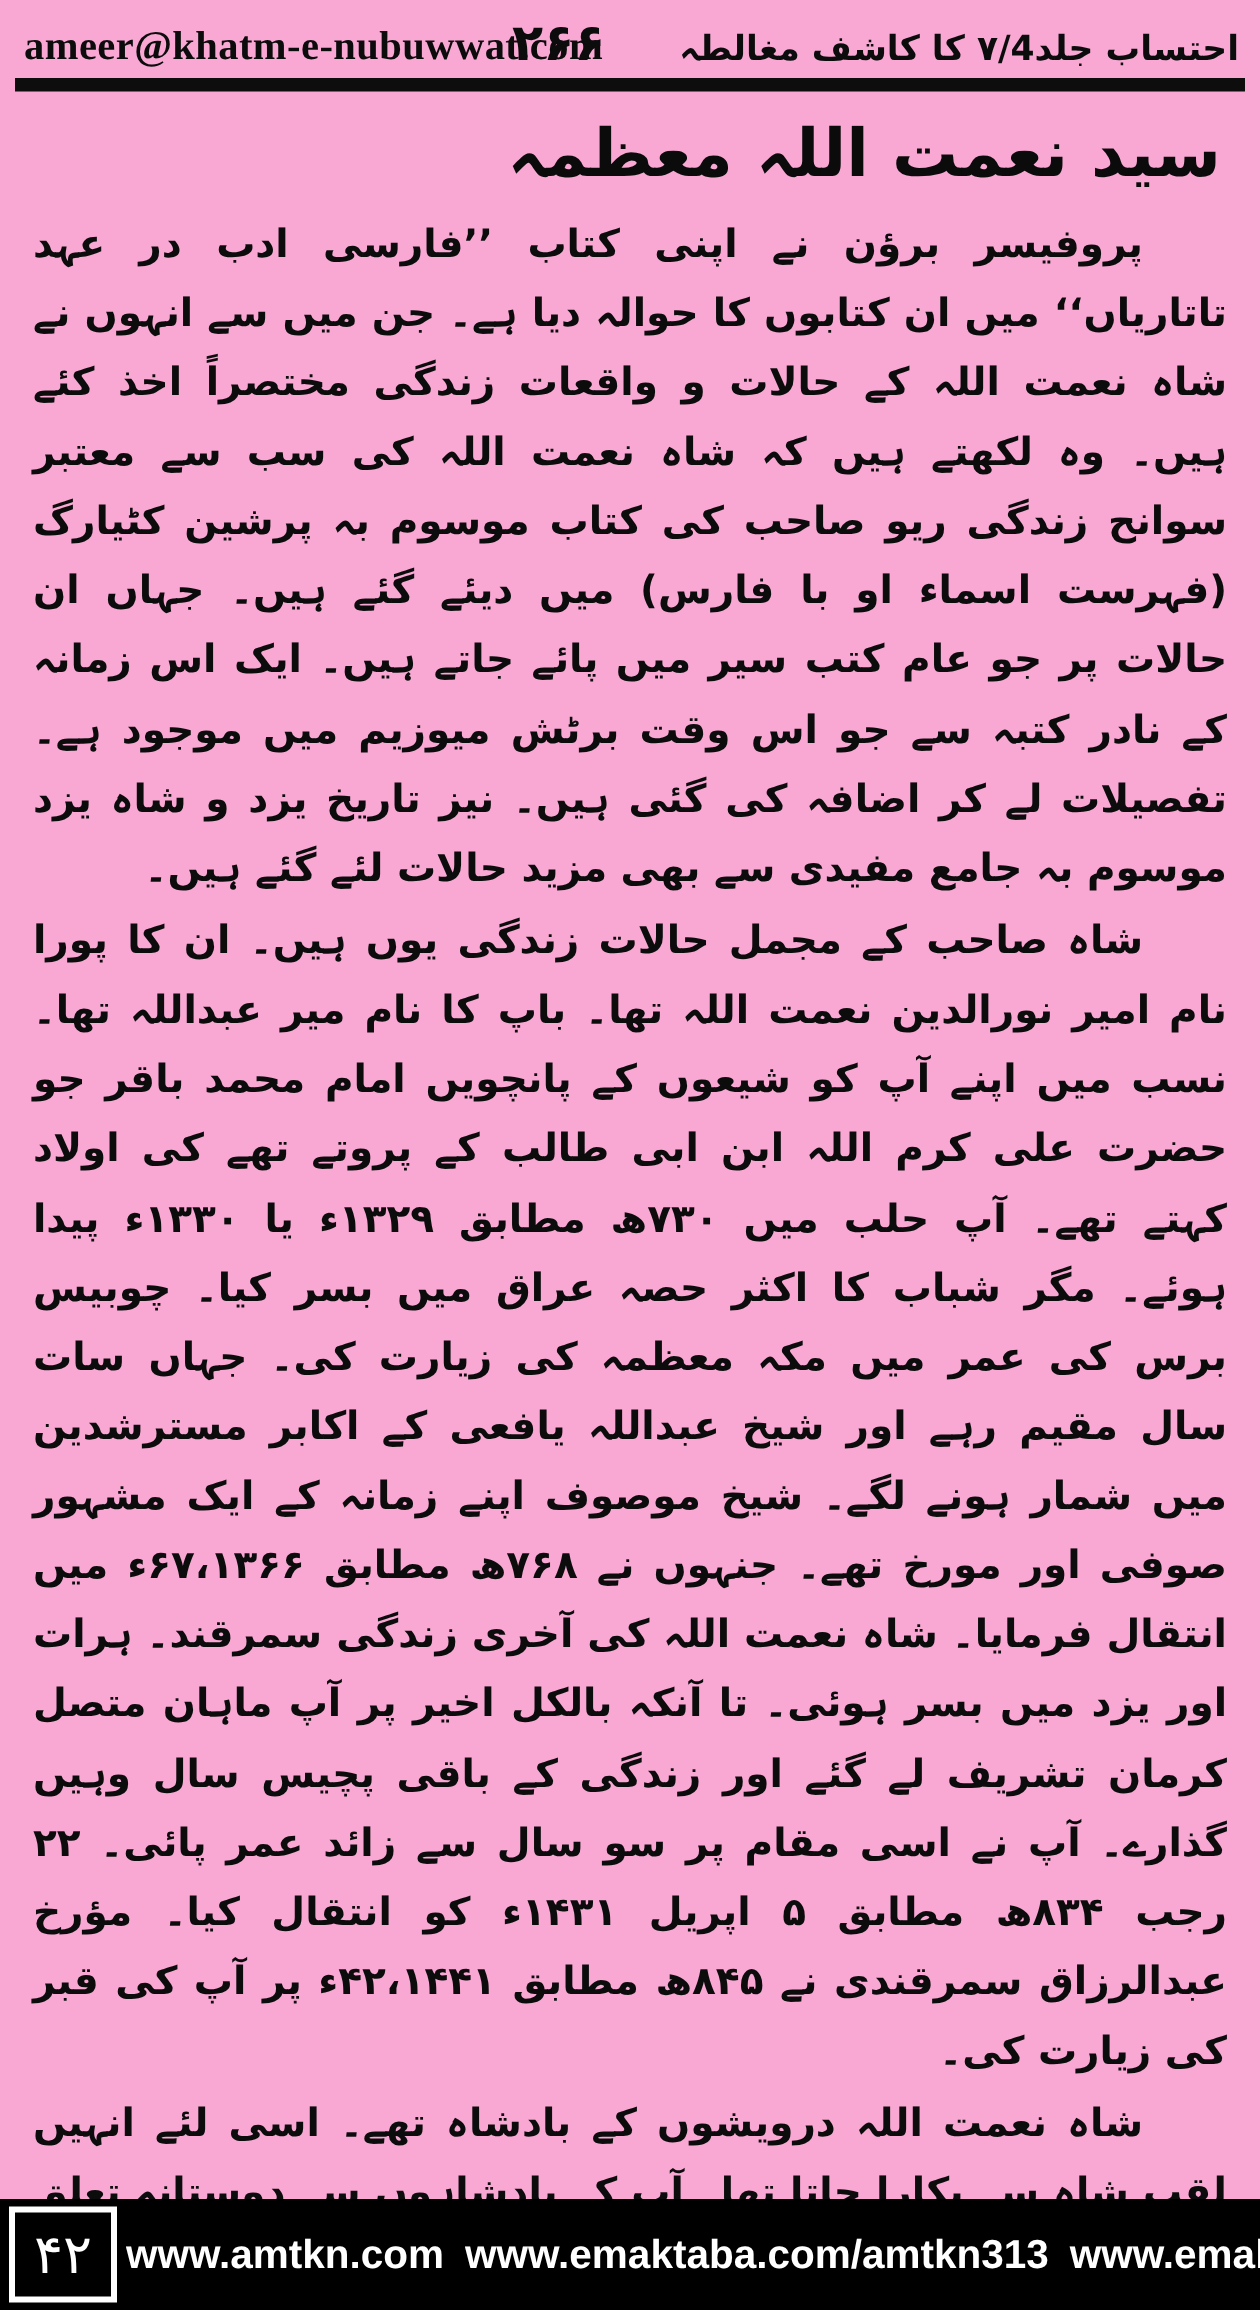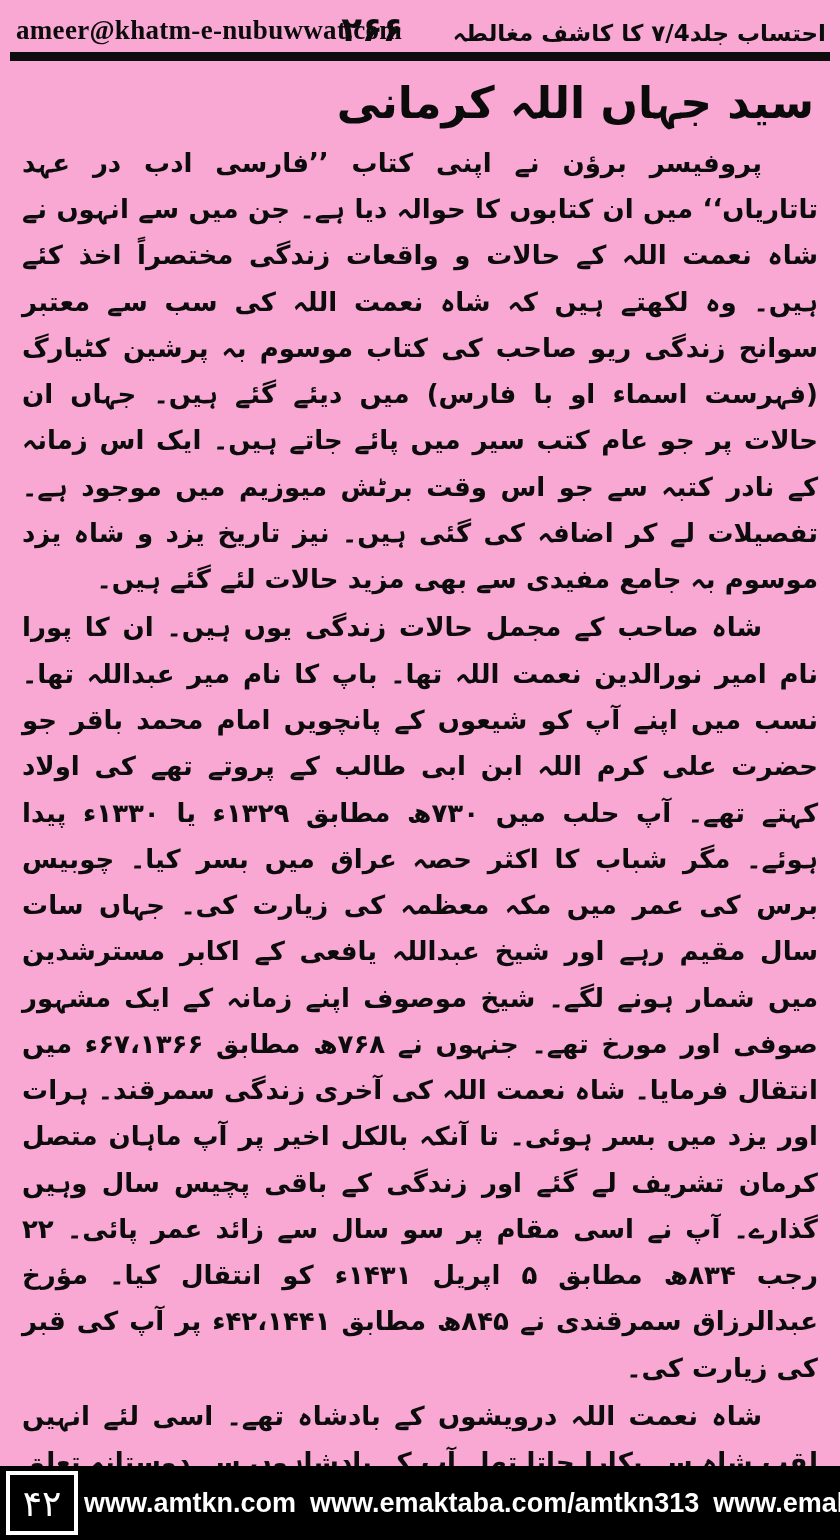--- a/index.html
+++ b/index.html
@@ -114,21 +114,21 @@
 <div class="page">
 
   <header class="page-header">
     <span class="header-email">ameer@khatm-e-nubuwwat.com</span>
     <span class="header-pagenum">۲۶۶</span>
     <span class="header-booktitle">احتساب جلد۷/4 کا کاشف مغالطہ</span>
   </header>
 
   <div class="header-rule"></div>
 
-  <h1 class="chapter-title">سید جہاں اللہ کرمانی</h1>
+  <h1 class="chapter-title">سید نعمت اللہ معظمہ</h1>
 
   <div class="body-text">
       <p>پروفیسر برؤن نے اپنی کتاب ’’فارسی ادب در عہد تاتاریاں‘‘ میں ان کتابوں کا حوالہ دیا ہے۔ جن میں سے انہوں نے شاہ نعمت اللہ کے حالات و واقعات زندگی مختصراً اخذ کئے ہیں۔ وہ لکھتے ہیں کہ شاہ نعمت اللہ کی سب سے معتبر سوانح زندگی ریو صاحب کی کتاب موسوم بہ پرشین کٹیارگ (فہرست اسماء او با فارس) میں دیئے گئے ہیں۔ جہاں ان حالات پر جو عام کتب سیر میں پائے جاتے ہیں۔ ایک اس زمانہ کے نادر کتبہ سے جو اس وقت برٹش میوزیم میں موجود ہے۔ تفصیلات لے کر اضافہ کی گئی ہیں۔ نیز تاریخ یزد و شاہ یزد موسوم بہ جامع مفیدی سے بھی مزید حالات لئے گئے ہیں۔</p>
       <p>شاہ صاحب کے مجمل حالات زندگی یوں ہیں۔ ان کا پورا نام امیر نورالدین نعمت اللہ تھا۔ باپ کا نام میر عبداللہ تھا۔ نسب میں اپنے آپ کو شیعوں کے پانچویں امام محمد باقر جو حضرت علی کرم اللہ ابن ابی طالب کے پروتے تھے کی اولاد کہتے تھے۔ آپ حلب میں ۷۳۰ھ مطابق ۱۳۲۹ء یا ۱۳۳۰ء پیدا ہوئے۔ مگر شباب کا اکثر حصہ عراق میں بسر کیا۔ چوبیس برس کی عمر میں مکہ معظمہ کی زیارت کی۔ جہاں سات سال مقیم رہے اور شیخ عبداللہ یافعی کے اکابر مسترشدین میں شمار ہونے لگے۔ شیخ موصوف اپنے زمانہ کے ایک مشہور صوفی اور مورخ تھے۔ جنہوں نے ۷۶۸ھ مطابق ۶۷،۱۳۶۶ء میں انتقال فرمایا۔ شاہ نعمت اللہ کی آخری زندگی سمرقند۔ ہرات اور یزد میں بسر ہوئی۔ تا آنکہ بالکل اخیر پر آپ ماہان متصل کرمان تشریف لے گئے اور زندگی کے باقی پچیس سال وہیں گذارے۔ آپ نے اسی مقام پر سو سال سے زائد عمر پائی۔ ۲۲ رجب ۸۳۴ھ مطابق ۵ اپریل ۱۴۳۱ء کو انتقال کیا۔ مؤرخ عبدالرزاق سمرقندی نے ۸۴۵ھ مطابق ۴۲،۱۴۴۱ء پر آپ کی قبر کی زیارت کی۔</p>
       <p>شاہ نعمت اللہ درویشوں کے بادشاہ تھے۔ اسی لئے انہیں لقب شاہ سے پکارا جاتا تھا۔ آپ کے بادشاہوں سے دوستانہ تعلق تھے۔ شاہ رخ آپ کی خاص عزت کرتا تھا۔ احمد شاہ بہمنی شاہ دکن نے اپنے آپ کو بڑا خوش نصیب سمجھا۔ جب اس کی تائیدی التجاؤں پر شاہ صاحب کا ایک پوتا آخر اس کے دربار میں آ گیا۔ دو اور پوتوں نے بھی باپ کے ساتھ ادھر کا رخ کیا۔ شاہ نعمت اللہ کے اخلاف میں سے جو ایران ہی میں رہے۔ کئی ایک نے صوفیوں کے شاہی خاندان میں شادیاں کیں۔</p>
     </div>
 
   <footer class="page-footer">
     <div class="footer-pagenum">۴۲</div>
     <div class="footer-links">

